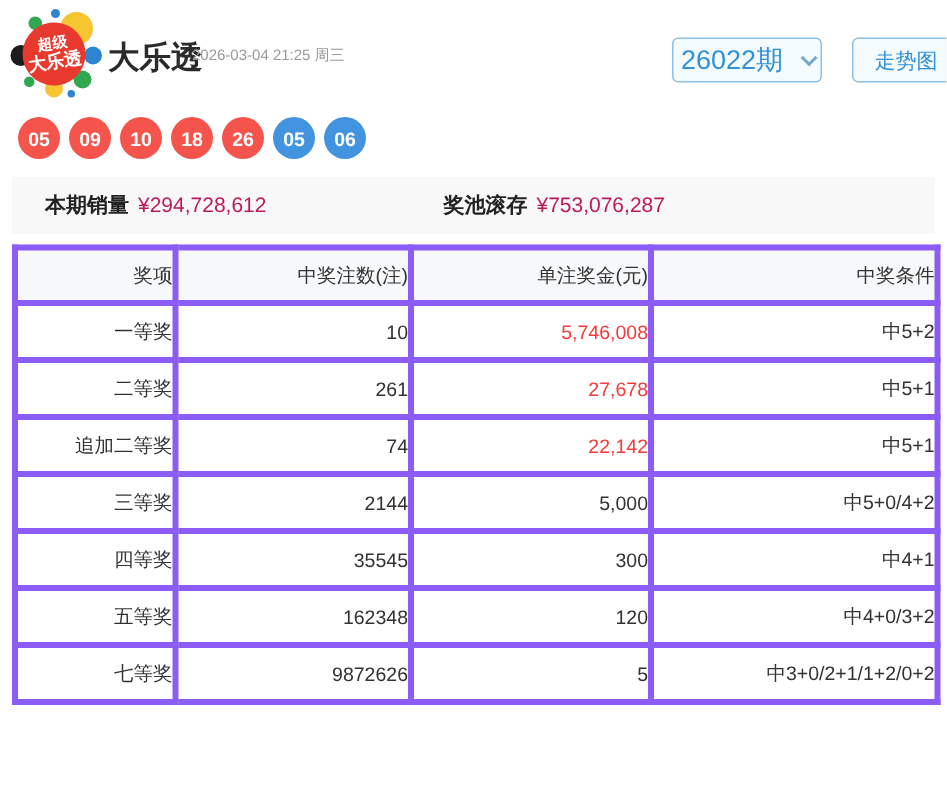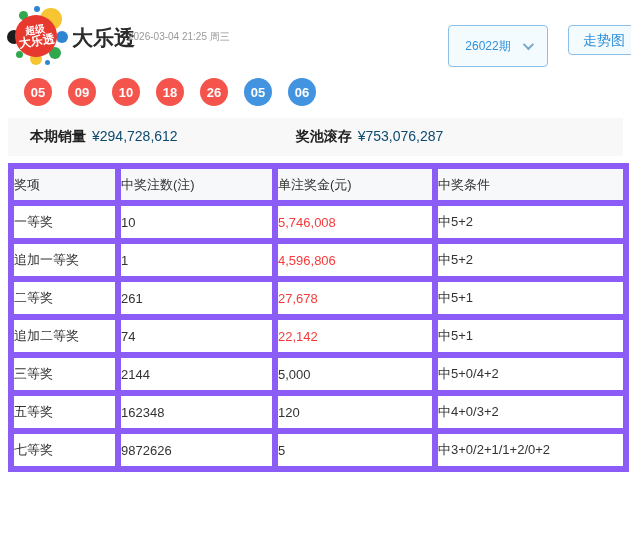--- a/index.html
+++ b/index.html
@@ -21,51 +21,51 @@
   .dot-blue-br     { width:5px;  height:5px;  left:37px; top:54px; background:#2e86d3; }
   .logo-core { position: absolute; left: 7px; top: 9px; width: 42px; height: 42px;
     background: #e8392f; border-radius: 50%; display: flex; flex-direction: column;
     align-items: center; justify-content: center; transform: rotate(-8deg); z-index: 2; }
   .logo-core .l1 { color:#fff; font-size:10px; font-weight:bold; line-height:10px; }
   .logo-core .l2 { color:#fff; font-size:12px; font-weight:bold; line-height:13px; }
   .page-title { position: absolute; left: 72px; top: 24px; font-size: 21px;
     font-weight: bold; color: #2b2b2b; }
   .draw-time { position: absolute; left: 128px; top: 30px; font-size: 10px; color: #999; }
 
-  .period-select { position: absolute; left: 448px; top: 25px; width: 100px; height: 42px;
+  .period-select { position: absolute; left: 448px; top: 25px; width: 100px; height: 30px;
     border: 1px solid #8cc0e8; background: #f4fbff; border-radius: 4px;
     display: flex; align-items: center; justify-content: center; gap: 12px;
-    color: #3090d8; font-size: 12px; cursor: pointer; }
+    color: #3090d8; font-size: 18px; cursor: pointer; }
   .chevron { width: 8px; height: 8px; border-right: 2px solid #7aa8c8;
     border-bottom: 2px solid #7aa8c8; transform: rotate(45deg) translateY(-2px); }
   .trend-btn { position: absolute; left: 568px; top: 25px; width: 72px; height: 30px;
     border: 1px solid #8cc0e8; background: #f4fbff; border-radius: 4px;
     color: #3090d8; font-size: 14px; text-align: left; padding-left: 14px;
     line-height: 28px; cursor: pointer; }
 
   
-  .balls { position: absolute; left: 24px; top: 78px; display: flex; gap: 16px; }
+  .balls { position: absolute; left: 12px; top: 78px; display: flex; gap: 6px; }
   .ball { width: 28px; height: 28px; border-radius: 50%; color: #fff;
     font-size: 13px; font-weight: bold; display: flex; align-items: center;
     justify-content: center; }
   .ball.front { background: #f4544c; }
   .ball.back  { background: #4294e0; }
 
   
   .summary { position: absolute; left: 8px; top: 118px; width: 615px; height: 38px;
     background: #f8f8f8; display: flex; align-items: center; font-size: 14px; gap: 40px; }
   .summary .lbl { font-weight: bold; color: #222; }
-  .summary .val { color: #0c4a6e; margin-left: 6px; text-align: right; }
+  .summary .val { color: #be185d; margin-left: 6px; text-align: right; }
   .summary .g1 { margin-left: 22px; display: flex; }
   .summary .g2 { margin-left: 78px; display: flex; }
 
   
   .prize-table { position: absolute; left: 8px; top: 163px; width: 615px;
     border-collapse: collapse; font-size: 13px; color: #333; table-layout: fixed; }
-  .prize-table th, .prize-table td { border: 6px solid #8b5cf6; text-align: left;
+  .prize-table th, .prize-table td { border: 4px solid #8b5cf6; text-align: right;
     height: 38px; font-weight: normal; }
   .prize-table thead th { background: #f7f8fa; height: 37px; }
   .prize-table col.c1 { width: 107px; }
   .prize-table col.c2 { width: 157px; }
   .prize-table col.c3 { width: 160px; }
   .prize-table col.c4 { width: 191px; }
   .prize-table td.red { color: #f53b3b; }
 </style>
 </head>
 <body>
@@ -132,44 +132,44 @@
     </tr>
   </thead>
   <tbody>
       <tr>
     <td>一等奖</td>
     <td>10</td>
     <td class="red">5,746,008</td>
     <td>中5+2</td>
   </tr>
       <tr>
-    <td>追加一等奖</td>
-    <td>1</td>
-    <td class="red">4,596,806</td>
-    <td>中5+2</td>
-  </tr>
-      <tr>
     <td>二等奖</td>
     <td>261</td>
     <td class="red">27,678</td>
     <td>中5+1</td>
   </tr>
       <tr>
     <td>追加二等奖</td>
     <td>74</td>
     <td class="red">22,142</td>
     <td>中5+1</td>
   </tr>
       <tr>
     <td>三等奖</td>
     <td>2144</td>
     <td>5,000</td>
     <td>中5+0/4+2</td>
   </tr>
       <tr>
+    <td>四等奖</td>
+    <td>35545</td>
+    <td>300</td>
+    <td>中4+1</td>
+  </tr>
+      <tr>
     <td>五等奖</td>
     <td>162348</td>
     <td>120</td>
     <td>中4+0/3+2</td>
   </tr>
       <tr>
     <td>七等奖</td>
     <td>9872626</td>
     <td>5</td>
     <td>中3+0/2+1/1+2/0+2</td>

